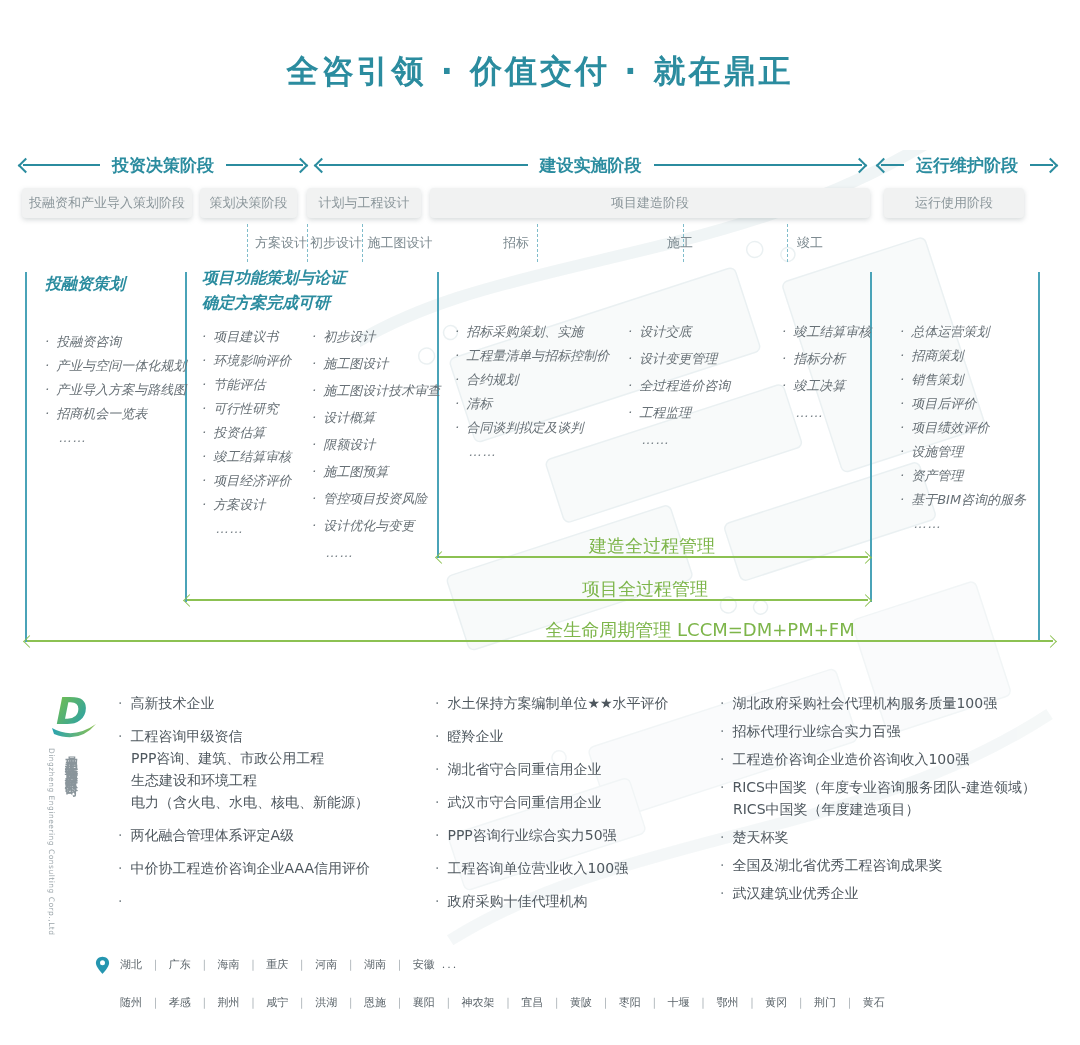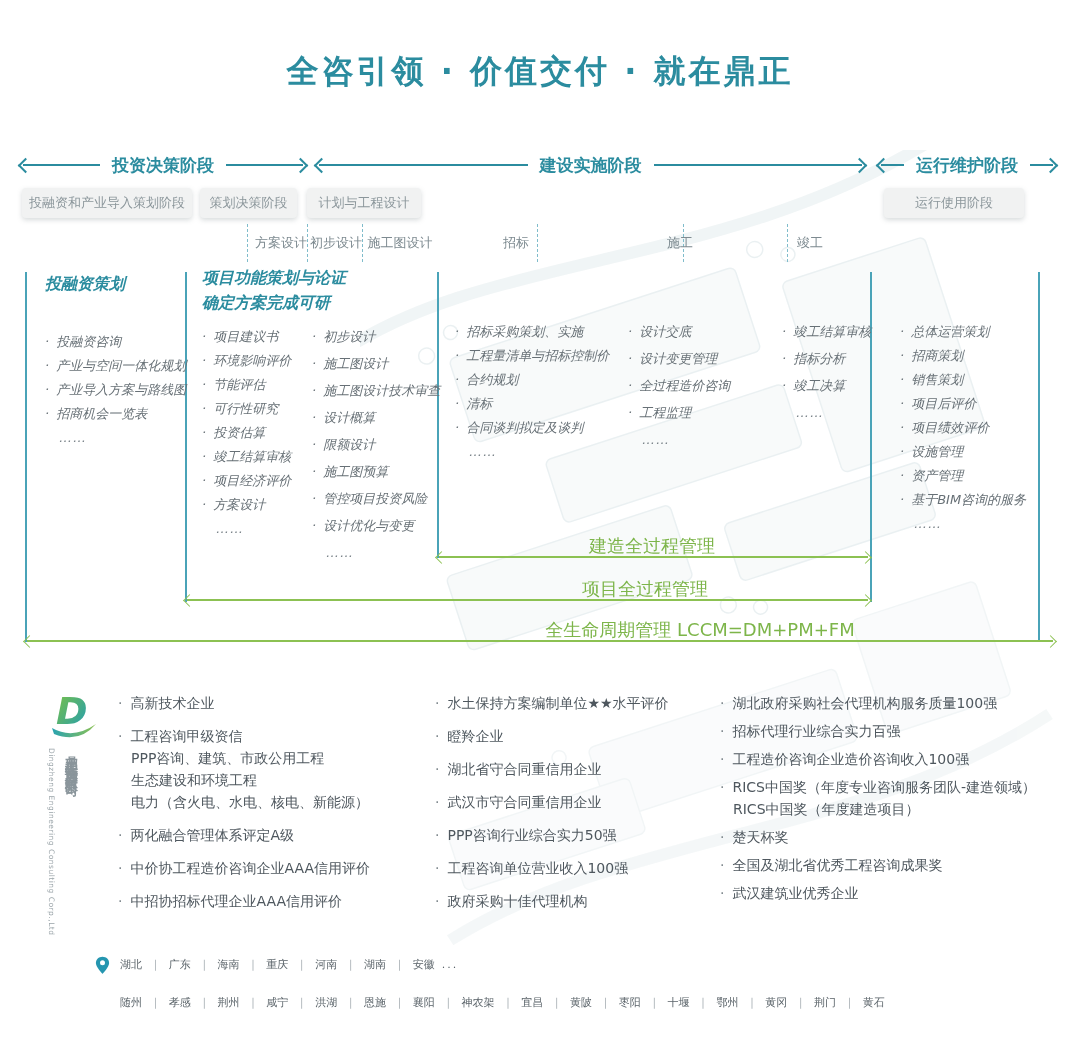--- a/index.html
+++ b/index.html
@@ -120,20 +120,21 @@
       <span class="ah l"></span>
         <span class="aline"></span>
       <span class="ph-label">运行维护阶段</span>
       <span class="aline"></span>
         <span class="ah r"></span>
     </div>
 
     <div class="stage-box" style="left:22px;width:170px;">投融资和产业导入策划阶段</div>
     <div class="stage-box" style="left:200px;width:97px;text-align:right;">策划决策阶段</div>
     <div class="stage-box" style="left:307px;width:114px;">计划与工程设计</div>
+    <div class="stage-box" style="left:430px;width:440px;">项目建造阶段</div>
     <div class="stage-box" style="left:884px;width:140px;">运行使用阶段</div>
 
     <span class="dash-v" style="left:247px;"></span>
     <span class="dash-v" style="left:307px;"></span>
     <span class="dash-v" style="left:362px;"></span>
     <span class="dash-v" style="left:537px;"></span>
     <span class="dash-v" style="left:683px;"></span>
     <span class="dash-v" style="left:787px;"></span>
     <span class="sub-stage" style="left:281px;">方案设计</span>
     <span class="sub-stage" style="left:336px;">初步设计</span>
@@ -423,21 +424,20 @@
         </div>
         <div class="ach-item">
           <div class="ach-main">
             <span class="dot">·</span>
             <span>中价协工程造价咨询企业AAA信用评价</span>
           </div>
         </div>
         <div class="ach-item">
           <div class="ach-main">
             <span class="dot">·</span>
-            <span>中招协招标代理企业AAA信用评价</span>
           </div>
         </div>
       </div>
     <div class="ach-col" style="left:435px;width:280px;">
         <div class="ach-item">
           <div class="ach-main">
             <span class="dot">·</span>
             <span>水土保持方案编制单位★★水平评价</span>
           </div>
         </div>

